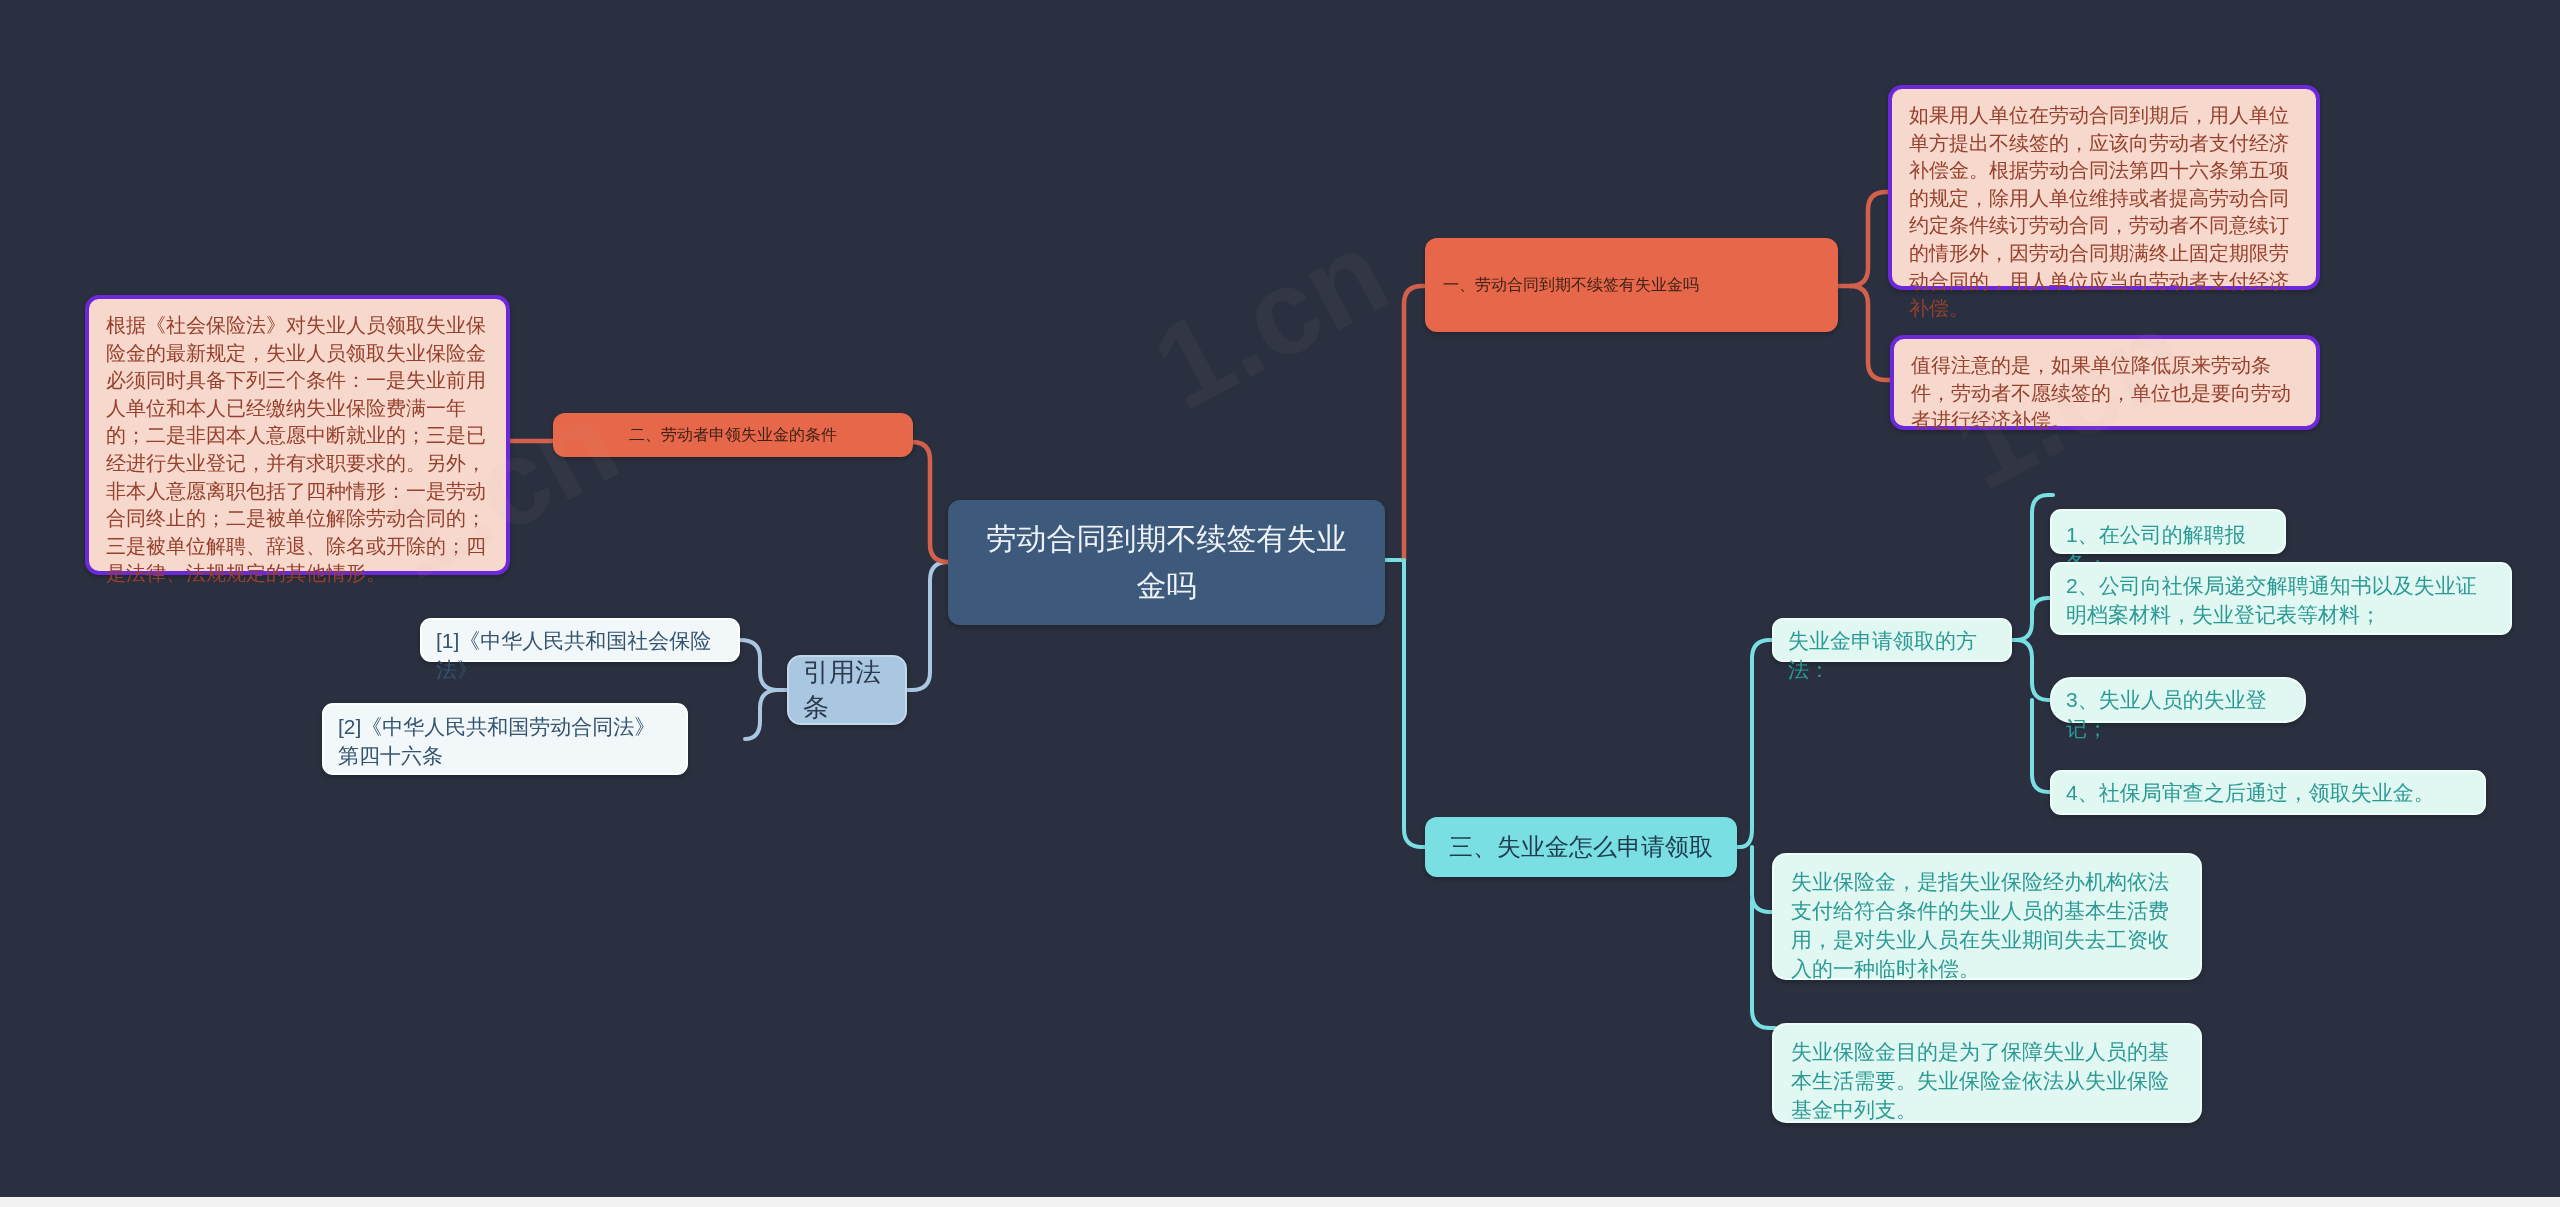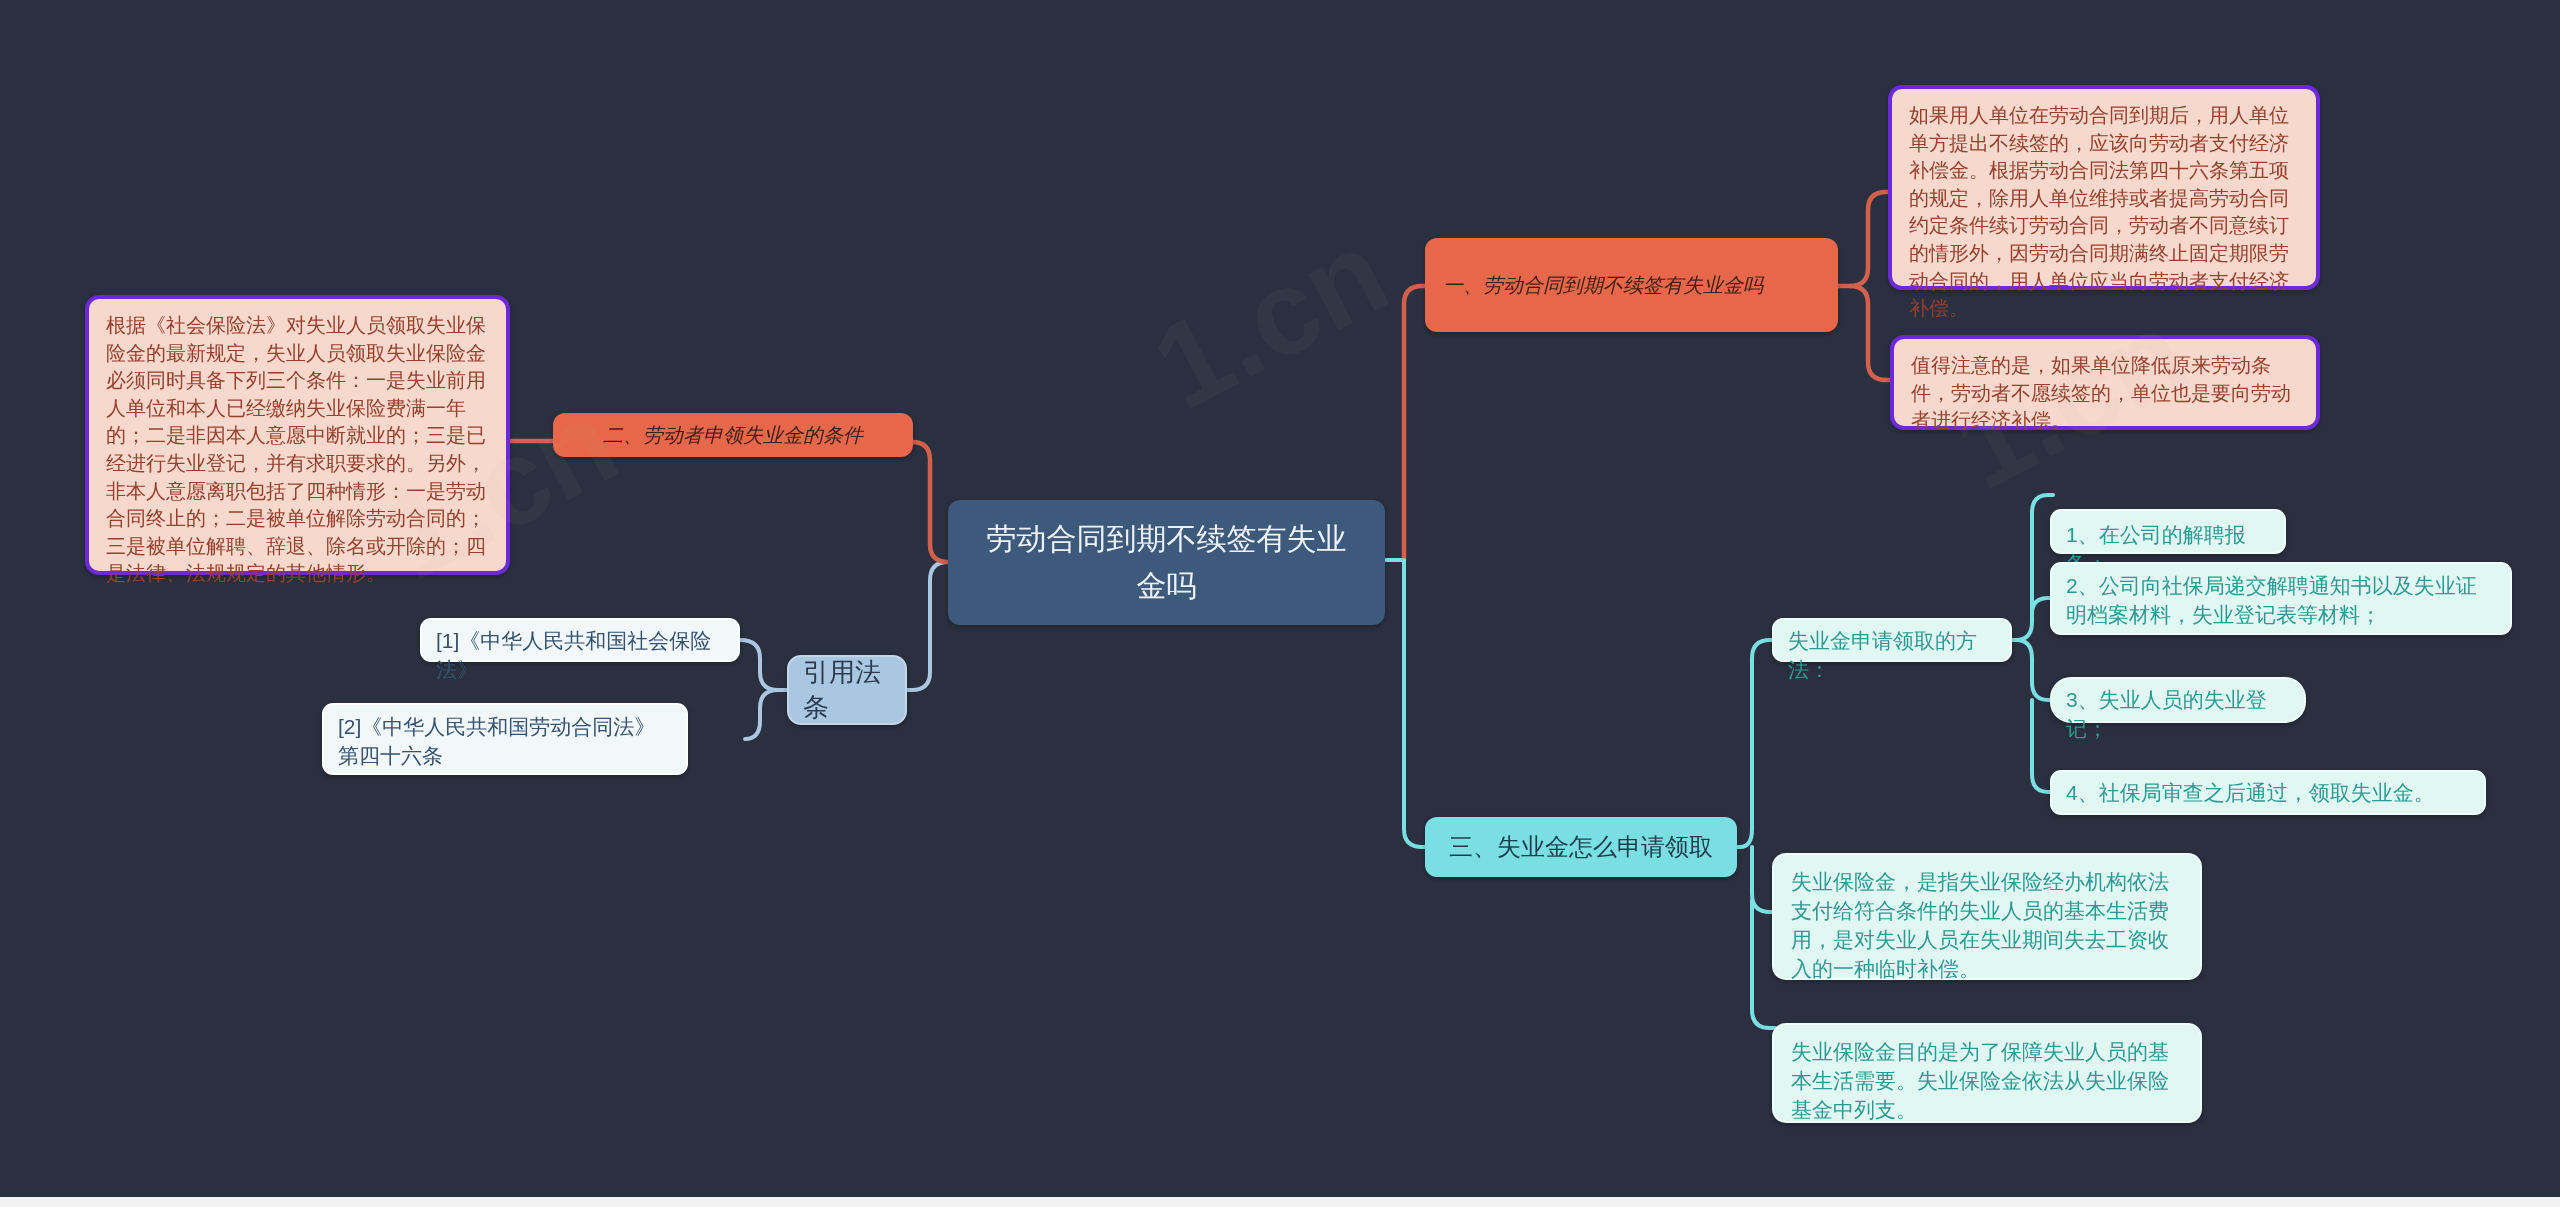--- a/index.html
+++ b/index.html
@@ -12,22 +12,22 @@
   .node,.note{position:absolute;z-index:2;box-sizing:border-box;}
   .node{
     display:flex;align-items:center;justify-content:center;
     border-radius:12px;box-shadow:0 2px 5px rgba(0,0,0,.28);
   }
   .node-central{
     background:#3d5a7c;color:#eef2f7;font-size:30px;line-height:1.55;
     text-align:center;padding:14px 38px;border-radius:12px;
   }
   .node-orange{
-    background:#e7674a;color:#3c1f15;font-size:20px;line-height:1.45;
-    border-radius:12px;padding:10px 18px;font-style:italic;
+    background:#e7674a;color:#3c1f15;font-size:16px;line-height:1.45;
+    border-radius:12px;padding:10px 18px;
   }
   .node-teal{
     background:#7adfe2;color:#1d3c4e;font-size:24px;
     border-radius:12px;padding:8px 16px;
   }
   .node-bluegray{
     background:#aac7e1;color:#2c3a4e;font-size:26px;
     border-radius:14px;padding:8px 14px;border:2px solid #c2d7ea;
   }
   .note{

